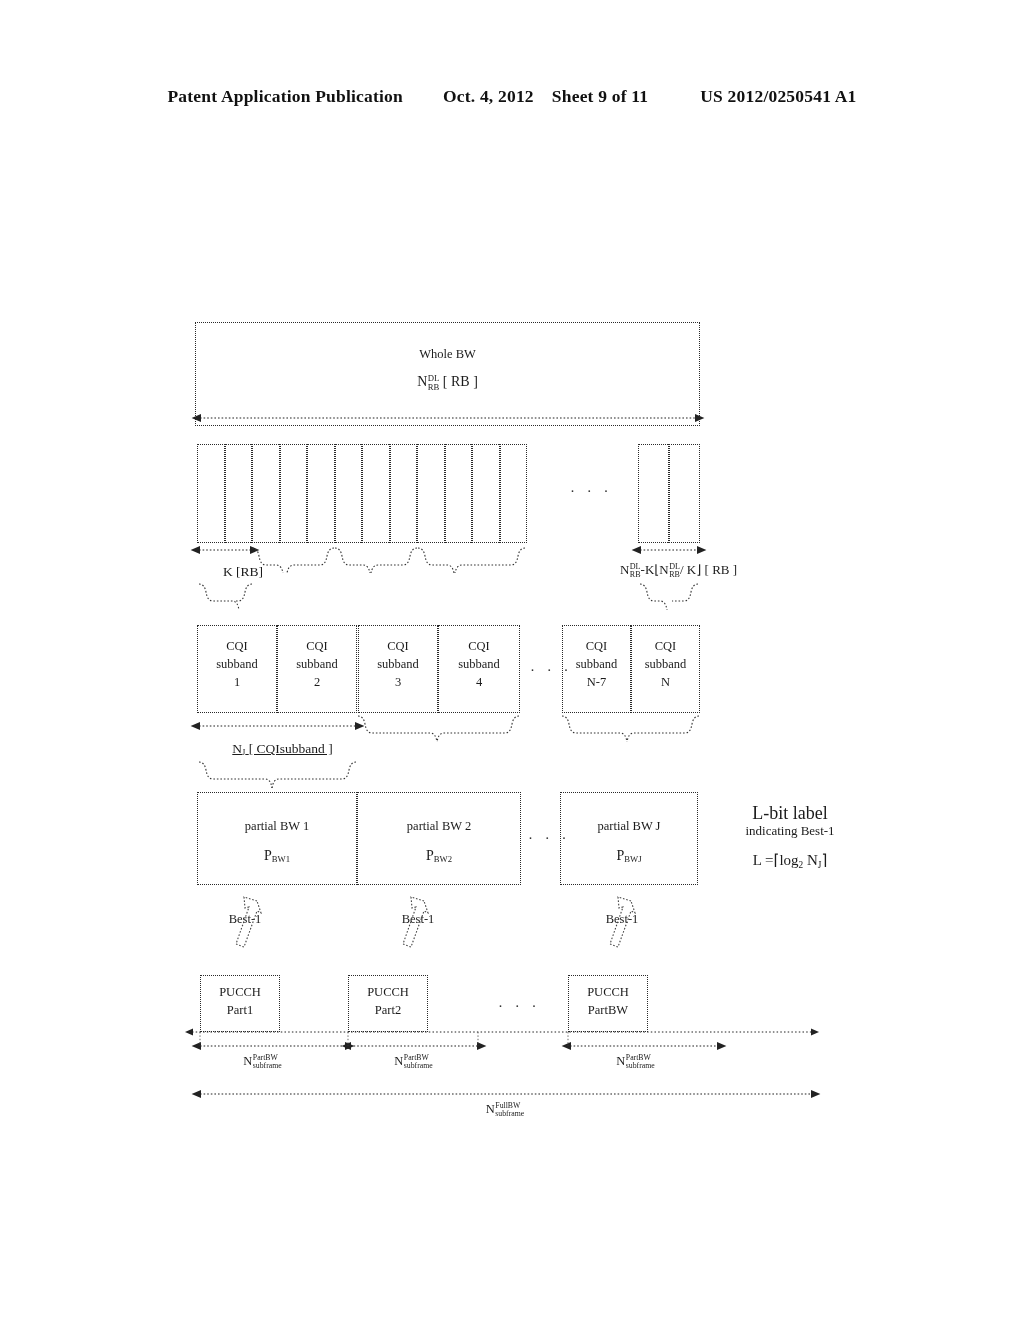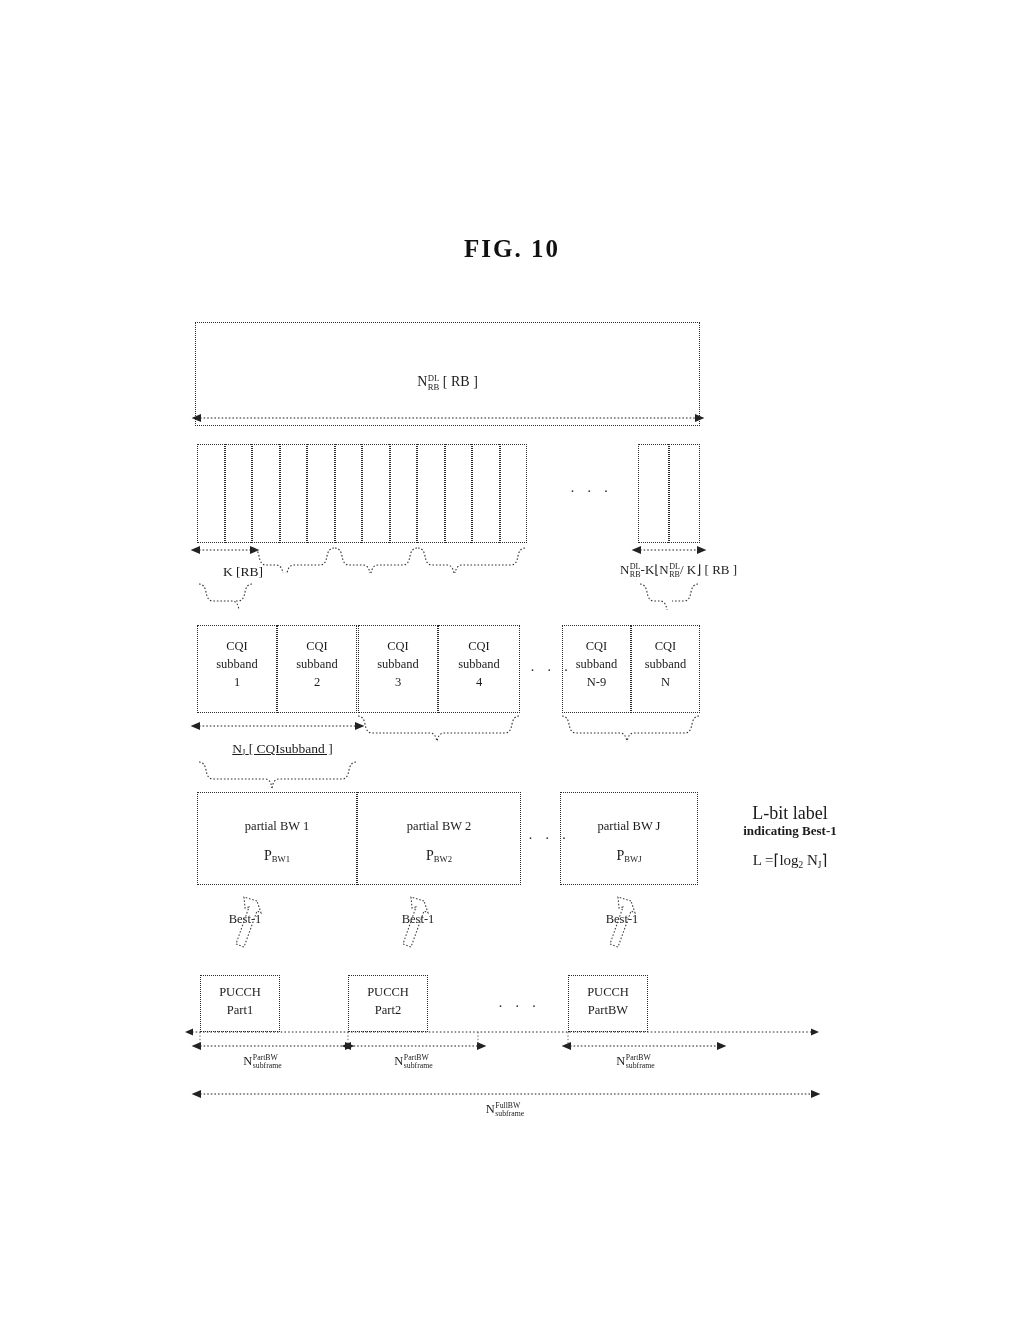--- a/index.html
+++ b/index.html
@@ -62,24 +62,30 @@
   .ell{
     position:absolute;font-size:15px;letter-spacing:4px;color:#333;
     font-family:"Liberation Serif", serif;
   }
 </style>
 </head>
 <body>
 
 <div class="page">
 
-
-  <div class="figtitle">FIG. 10</div>
+  <div class="hdr">
+    <span class="h-pub">Patent Application Publication</span>
+    <span class="h-date">Oct. 4, 2012</span>
+    <span class="h-sheet">Sheet 9 of 11</span>
+    <span class="h-num">US 2012/0250541 A1</span>
+  </div>
+
 
   <div class="dbox" style="left:195px;top:322px;width:505px;height:104px;"></div>
+  <div class="txtc" style="left:195px;top:345px;width:505px;">Whole BW</div>
   <div class="txtc" style="left:195px;top:372px;width:505px;font-size:14px;">
     <span>N</span><span class="stack"><i>DL</i><i>RB</i></span>&nbsp;<span>[ RB ]</span>
   </div>
 
   <div class="dbox" style="left:197px;top:444px;width:330px;height:99px;"></div>
   <div class="cell" style="left:197px;top:444px;width:27.5px;height:99px;"></div>
   <div class="cell" style="left:224.5px;top:444px;width:27.5px;height:99px;"></div>
   <div class="cell" style="left:252px;top:444px;width:27.5px;height:99px;"></div>
   <div class="cell" style="left:279.5px;top:444px;width:27.5px;height:99px;"></div>
   <div class="cell" style="left:307px;top:444px;width:27.5px;height:99px;"></div>
@@ -124,21 +130,21 @@
     <span>subband</span><br>
     <span>4</span>
   </div>
 
   <div class="ell" style="left:530px;top:662px;">· · ·</div>
 
   <div class="dbox" style="left:562px;top:625px;width:69px;height:88px;"></div>
   <div class="txtc" style="left:562px;top:637px;width:69px;">
     <span>CQI</span><br>
     <span>subband</span><br>
-    <span>N-9</span>
+    <span>N-7</span>
   </div>
 
   <div class="dbox" style="left:631px;top:625px;width:69px;height:88px;"></div>
   <div class="txtc" style="left:631px;top:637px;width:69px;">
     <span>CQI</span><br>
     <span>subband</span><br>
     <span>N</span>
   </div>
 
   <div class="txtc lbl" style="left:200px;top:562px;width:86px;font-size:13.5px;">K [RB]</div>
@@ -165,21 +171,21 @@
 
   <div class="ell" style="left:528px;top:830px;">· · ·</div>
 
   <div class="dbox" style="left:560px;top:792px;width:138px;height:93px;"></div>
   <div class="txtc" style="left:560px;top:817px;width:138px;">partial BW J</div>
   <div class="txtc" style="left:560px;top:846px;width:138px;font-size:14px;">
     <span>P</span><sub>BWJ</sub>
   </div>
 
   <div class="txtc" style="left:710px;top:800px;width:160px;font-size:18px;">L-bit label</div>
-  <div class="txtc" style="left:700px;top:822px;width:180px;font-size:13px;font-weight:bold;">indicating Best-1</div>
+  <div class="txtc" style="left:700px;top:822px;width:180px;font-size:13px;">indicating Best-1</div>
   <div class="txtc" style="left:700px;top:850px;width:180px;font-size:15px;">
     <span>L</span>
     <span>=</span><span>⌈</span><span>log</span><sub>2</sub>&nbsp;<span>N</span><sub>J</sub><span>⌉</span>
   </div>
 
   <div class="txtc" style="left:215px;top:910px;width:60px;font-size:12.5px;">Best-1</div>
   <div class="txtc" style="left:388px;top:910px;width:60px;font-size:12.5px;">Best-1</div>
   <div class="txtc" style="left:592px;top:910px;width:60px;font-size:12.5px;">Best-1</div>
 
   <div class="dbox" style="left:200px;top:975px;width:80px;height:57px;"></div>

